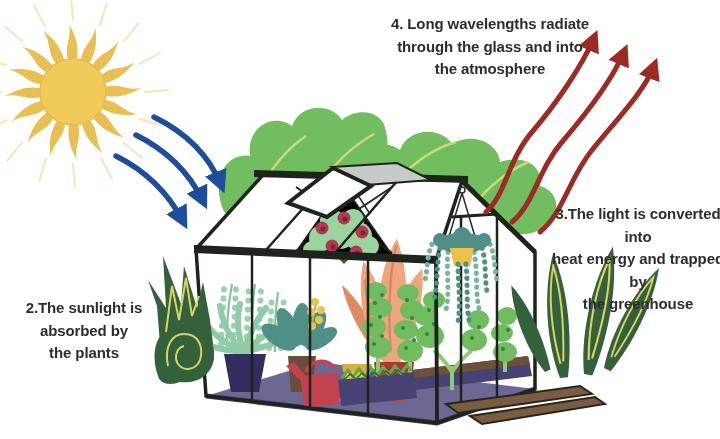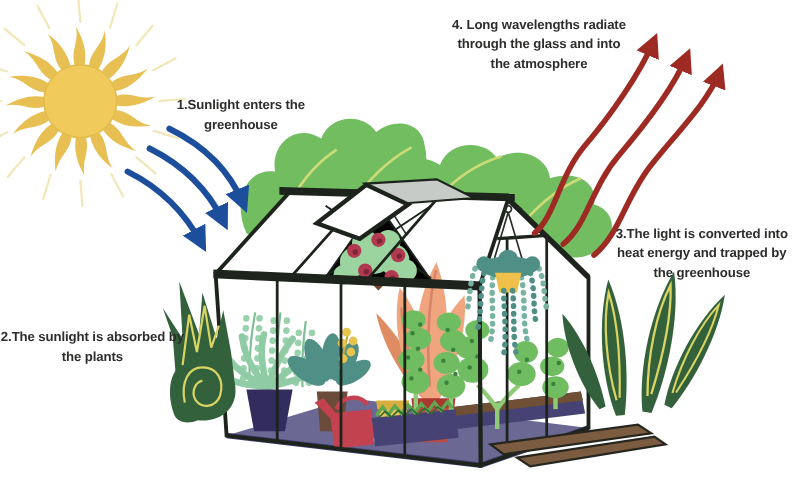--- a/index.html
+++ b/index.html
@@ -1,19 +1,19 @@
 <!DOCTYPE html>
 <html><head>
 <meta charset="utf-8">
 <style>
   html,body{margin:0;padding:0;background:#ffffff;}
   .stage{position:relative;width:720px;height:439px;background:#ffffff;overflow:hidden;
          font-family:"Liberation Sans",sans-serif;}
   .scene{position:absolute;left:0;top:0;}
-  .lbl{position:absolute;font-weight:700;font-size:12px;line-height:1.5;
+  .lbl{position:absolute;font-weight:700;font-size:15px;line-height:1.5;
        color:#2E2D2C;text-align:center;white-space:pre-line;letter-spacing:-0.1px;}
   .lbl-1{left:139px;top:86px;width:160px;}
   .lbl-2{left:-8px;top:297px;width:184px;}
   .lbl-3{left:552px;top:203px;width:172px;}
   .lbl-4{left:390px;top:13px;width:200px;}
 </style>
 </head>
 <body>
 
 <div class="stage">
@@ -340,22 +340,20 @@
     </g>
   </g>
 
   <g fill="none" stroke-width="5" stroke-linecap="round" stroke="#9E2A24">
     <path d="M486,212 C505,196 508,160 532,132 C556,104 582,66 594,38" marker-end="url(#mr)"></path>
     <path d="M512,222 C534,204 538,170 562,142 C586,114 612,80 624,52" marker-end="url(#mr)"></path>
     <path d="M540,232 C564,212 568,180 592,150 C616,120 644,92 654,66" marker-end="url(#mr)"></path>
   </g>
 </svg>
 
-  <div class="lbl lbl-1">1.Sunlight enters the
-greenhouse</div>
   <div class="lbl lbl-2">2.The sunlight is absorbed by
 the plants</div>
   <div class="lbl lbl-3">3.The light is converted into
 heat energy and trapped by
 the greenhouse</div>
   <div class="lbl lbl-4">4. Long wavelengths radiate
 through the glass and into
 the atmosphere</div>
 </div>
 

